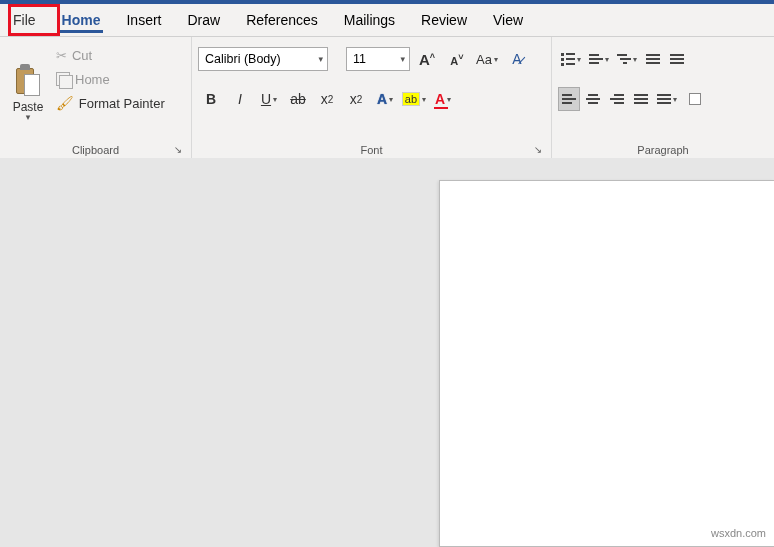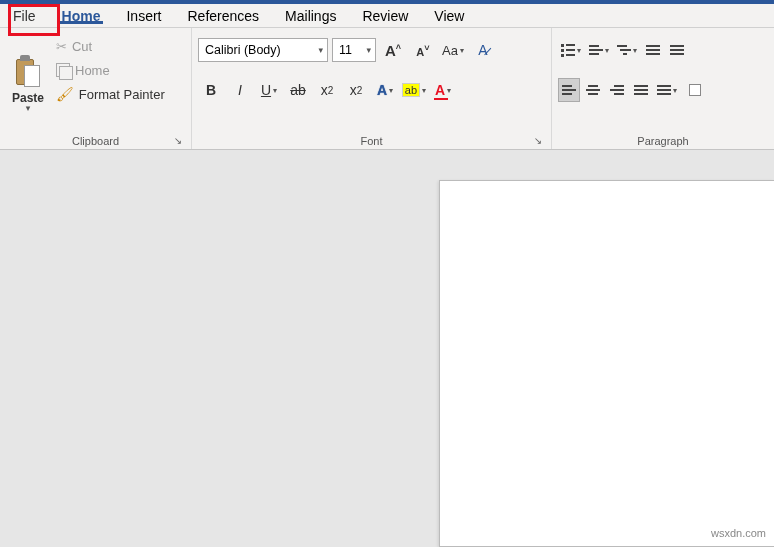--- a/index.html
+++ b/index.html
@@ -1,43 +1,43 @@
 <!DOCTYPE html>
 <html><head>
 <meta charset="utf-8">
 <style>
   * { box-sizing: border-box; margin: 0; padding: 0; font-family: "Segoe UI", sans-serif; }
   body { width: 774px; height: 547px; background: #e6e6e6; overflow: hidden; position: relative; }
   .titlebar { height: 4px; background: #2b579a; }
-  .tabs { display: flex; background: #f3f2f1; height: 24px; border-bottom: 1px solid #d0d0d0; align-items: stretch; }
+  .tabs { display: flex; background: #f3f2f1; height: 33px; border-bottom: 1px solid #d0d0d0; align-items: stretch; }
   .tab { padding: 0 13px; font-size: 14px; color: #000000; display: flex; align-items: center; cursor: pointer; position: relative; }
   .tab.file { color: #333; }
   .tab.active { font-weight: 600; color: #2b579a; }
   .tab.active::after { content: ""; position: absolute; bottom: 3px; left: 10px; right: 10px; height: 3px; background: #2b579a; }
   .red-box { position: absolute; pointer-events:none; top: 4px; left: 8px; width: 52px; height: 32px; border: 3px solid #e81123; }
   .ribbon { background: #f3f2f1; height: 122px; display: flex; border-bottom: 1px solid #c4c4c4; }
   .group { display: flex; flex-direction: column; padding: 4px 6px 0 6px; border-right: 1px solid #d9d9d9; position:relative;}
   .group-body { flex: 1; display: flex; }
   .group-label { text-align: center; font-size: 11px; color: #555; padding: 3px 0 2px 0; display:flex; align-items:center; justify-content:center; position:relative;}
   .group-label .launcher{ position:absolute; right:0; bottom:2px; width:14px; height:14px; font-size:10px; color:#666; cursor:pointer; display:flex;align-items:center;justify-content:center;}
   .vcol { display: flex; flex-direction: column; justify-content: flex-start; }
   .small-btn { display: flex; align-items: center; gap: 5px; padding: 3px 6px; font-size: 13px; color: #999; cursor: pointer; height:24px;}
   .small-btn.enabled { color: #333; }
   .paste-btn { display:flex; flex-direction:column; align-items:center; justify-content:center; padding: 4px 4px 0 4px; cursor:pointer; width:44px;}
   .paste-icon { width:28px; height:34px; position:relative; }
   .paste-icon .board{position:absolute;left:2px;top:4px;width:18px;height:26px;background:#c19a5b;border:1px solid #8a6d3b;border-radius:2px;}
   .paste-icon .clip{position:absolute;left:6px;top:0;width:10px;height:6px;background:#888;border-radius:2px 2px 0 0;}
   .paste-icon .sheet{position:absolute;left:10px;top:10px;width:16px;height:22px;background:#fff;border:1px solid #999;}
-  .paste-label{font-size:12px;color:#333;margin-top:2px;font-weight:bold;}
+  .paste-label{font-size:12px;color:#333;margin-top:2px;}
   .dd-caret{font-size:9px;color:#555;margin-top:-2px;}
   .font-row{display:flex;gap:4px;align-items:flex-start;margin-bottom:6px;}
   .sel{background:#fff;border:1px solid #aaa;font-size:12.5px;height:24px;display:flex;align-items:center;padding:0 4px 0 6px;cursor:pointer;}
   .sel .caret{margin-left:auto;font-size:9px;color:#555;padding-left:4px;}
   .fontname{width:130px;}
-  .fontsize{width:44px;}
+  .fontsize{width:64px;margin-left:14px;}
   .tool{width:26px;height:24px;display:inline-flex;align-items:center;justify-content:center;font-size:14px;color:#333;cursor:pointer;position:relative;}
   .tool.small{width:22px;}
   .tool .caret{font-size:8px;color:#555;margin-left:2px;}
   .row2{display:flex;gap:3px;align-items:center;}
   .grow-a{font-size:15px;font-weight:600;}
   .grow-a sup{font-size:9px;}
   .shrink-a{font-size:11px;font-weight:600;}
   .aa{font-size:13px;}
   .clearfmt{font-size:14px;color:#2b579a;}
   .strike{text-decoration:line-through;}
@@ -70,20 +70,21 @@
 </style>
 </head>
 <body>
 
 <div class="titlebar"></div>
 
 <div class="tabs">
   <div class="tab file">File</div>
   <div class="tab active">Home</div>
   <div class="tab">Insert</div>
+  <div class="tab">Draw</div>
   <div class="tab">References</div>
   <div class="tab">Mailings</div>
   <div class="tab">Review</div>
   <div class="tab">View</div>
 </div>
 <div class="red-box"></div>
 
 <div class="ribbon">
 
   <div class="group" style="width:192px;">

